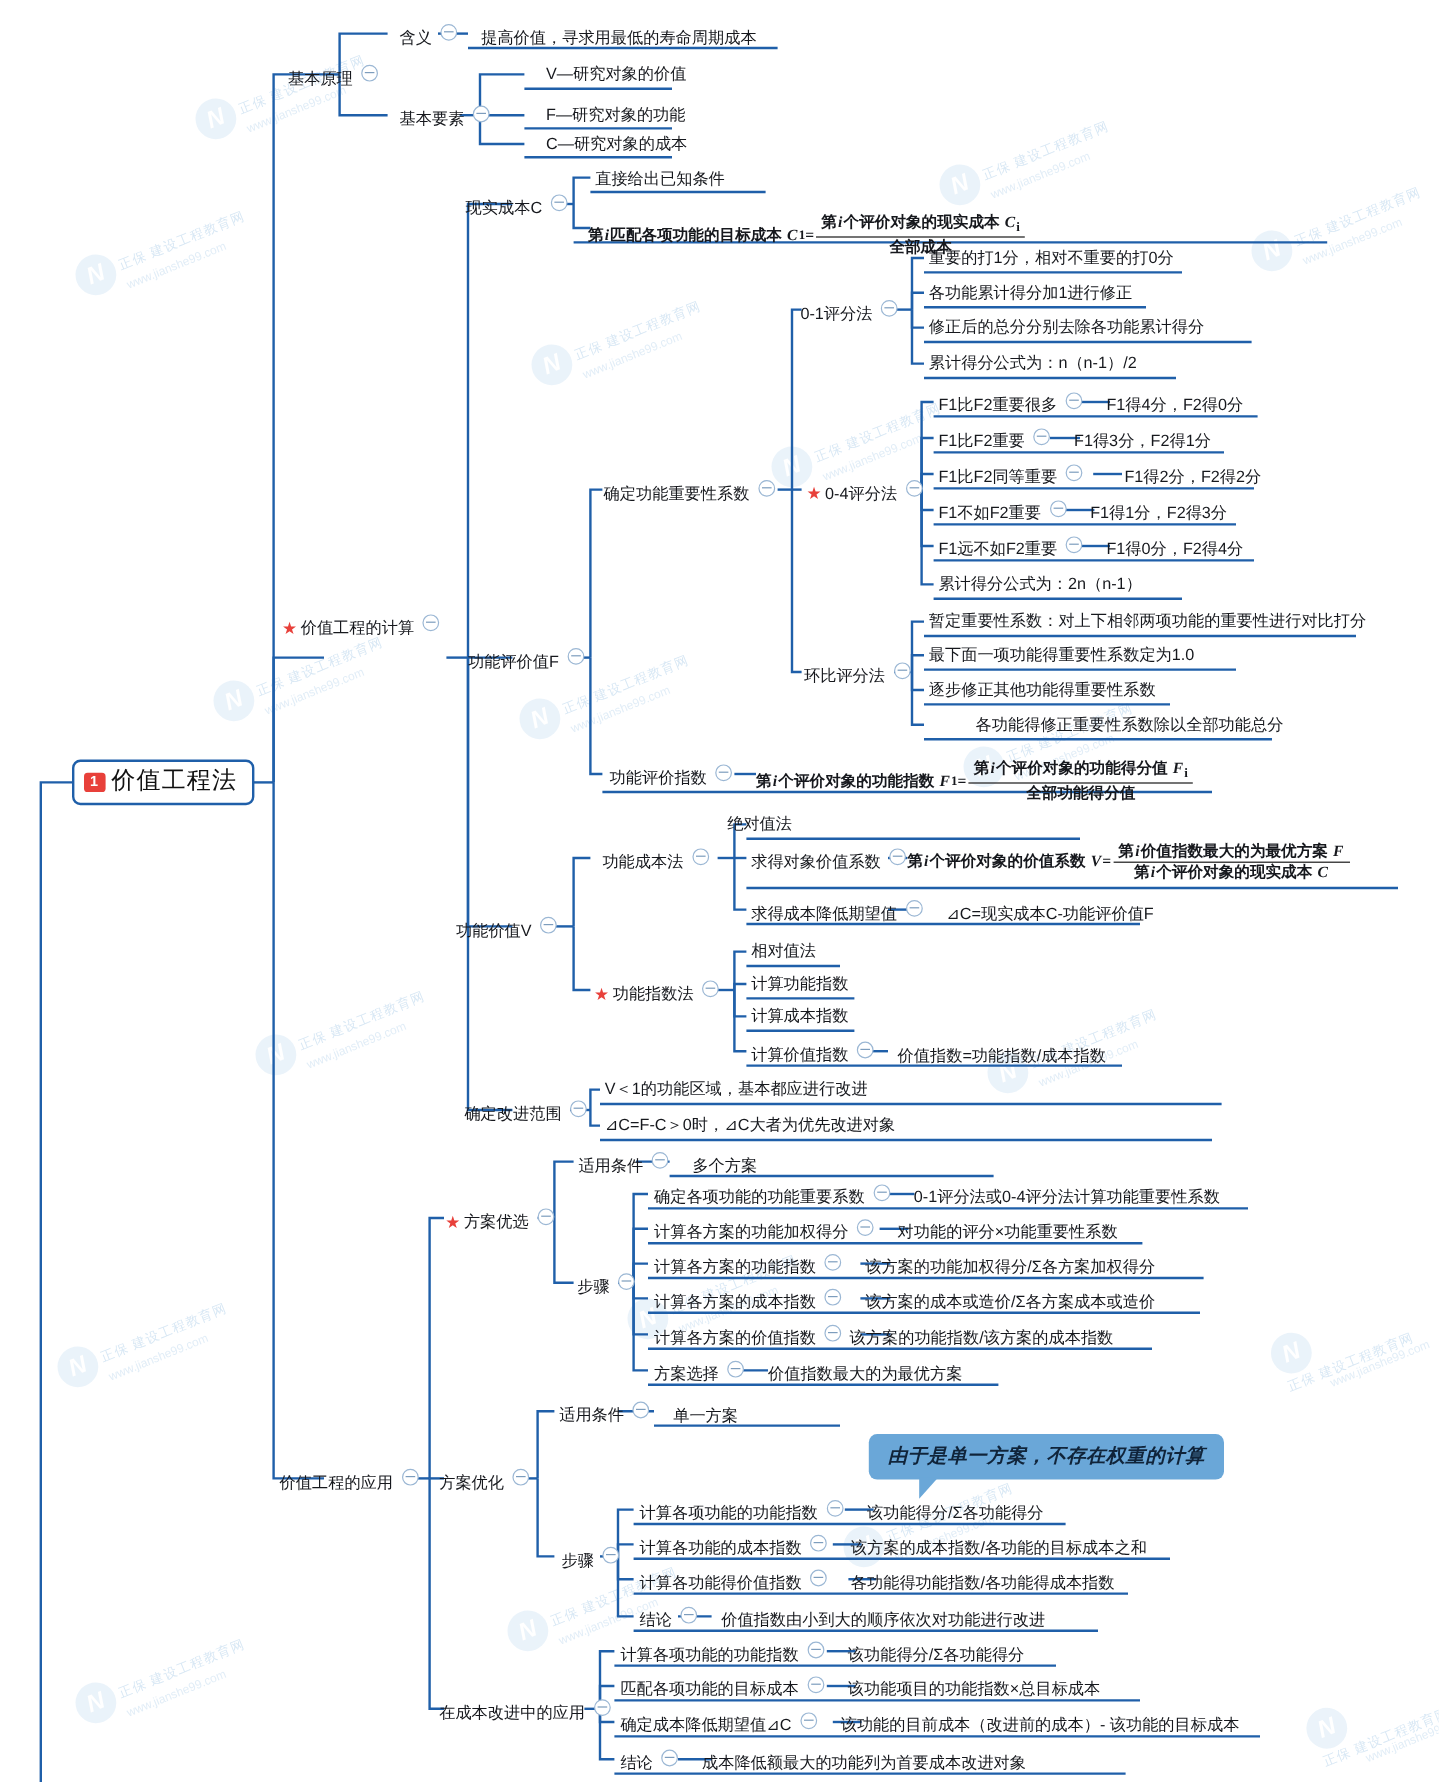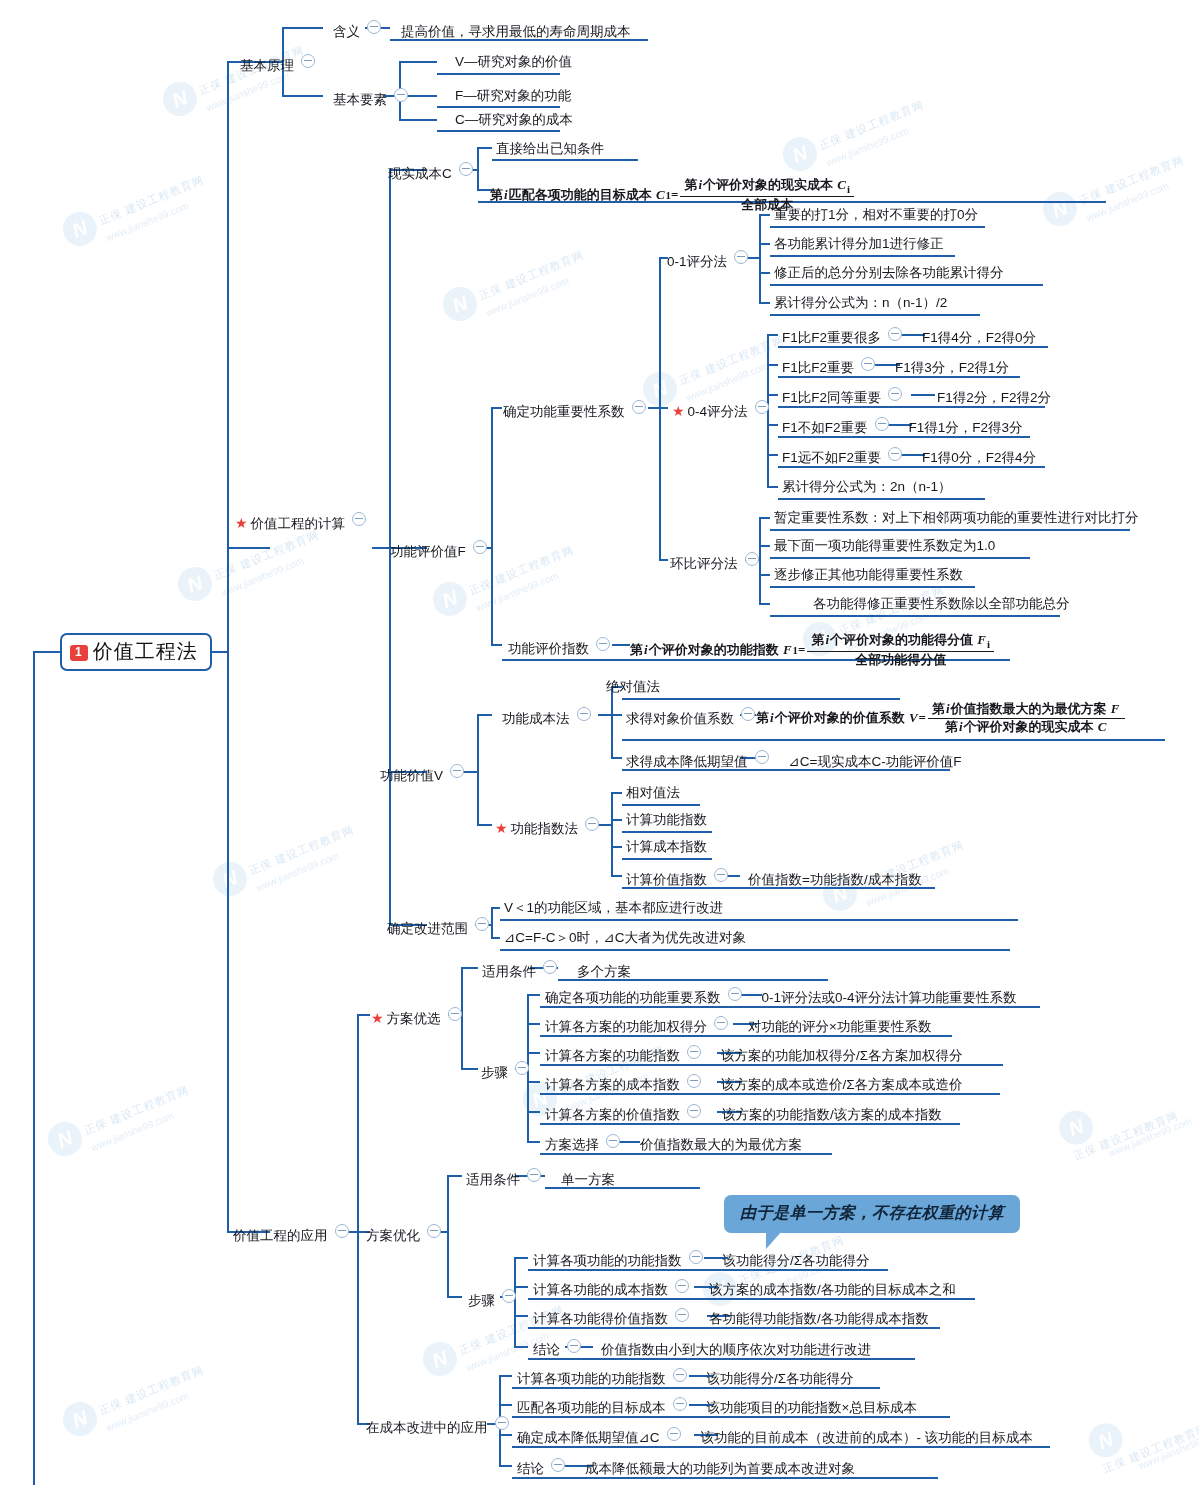--- a/index.html
+++ b/index.html
@@ -497,21 +497,21 @@
   <div class="node" style="left:482px;top:960px;">
     <span class="lbl">适用条件</span><span class="collapse"></span><span class="val" style="margin-left:13px;">多个方案</span>
   </div>
   <div class="node" style="left:481px;top:1061px;">
     <span class="lbl">步骤</span><span class="collapse"></span>
   </div>
   <div class="node" style="left:545px;top:987px;"><span>确定各项功能的功能重要系数</span><span class="collapse"></span><span style="margin-left:13px;">0-1评分法或0-4评分法计算功能重要性系数</span></div>
   <div class="node" style="left:545px;top:1016px;"><span>计算各方案的功能加权得分</span><span class="collapse"></span><span style="margin-left:13px;">对功能的评分×功能重要性系数</span></div>
   <div class="node" style="left:545px;top:1045px;"><span>计算各方案的功能指数</span><span class="collapse"></span><span style="margin-left:13px;">该方案的功能加权得分/Σ各方案加权得分</span></div>
   <div class="node" style="left:545px;top:1074px;"><span>计算各方案的成本指数</span><span class="collapse"></span><span style="margin-left:13px;">该方案的成本或造价/Σ各方案成本或造价</span></div>
-  <div class="node" style="left:545px;top:1104px;"><span>计算各方案的价值指数</span><span class="collapse"></span><span style="margin-left:14px;">该方案的功能指数/该方案的成本指数</span></div>
+  <div class="node" style="left:545px;top:1104px;"><span>计算各方案的价值指数</span><span class="collapse"></span><span style="margin-left:0;">该方案的功能指数/该方案的成本指数</span></div>
   <div class="node" style="left:545px;top:1134px;"><span>方案选择</span><span class="collapse"></span><span style="margin-left:13px;">价值指数最大的为最优方案</span></div>
 
   <div class="node" style="left:366px;top:1224px;">
     <span class="lbl">方案优化</span><span class="collapse"></span>
   </div>
   <div class="node" style="left:466px;top:1168px;">
     <span class="lbl">适用条件</span><span class="collapse"></span><span class="val" style="margin-left:13px;">单一方案</span>
   </div>
   <div class="callout" style="left:724px;top:1195px;">
     <span>由于是单一方案，不存在权重的计算</span>

